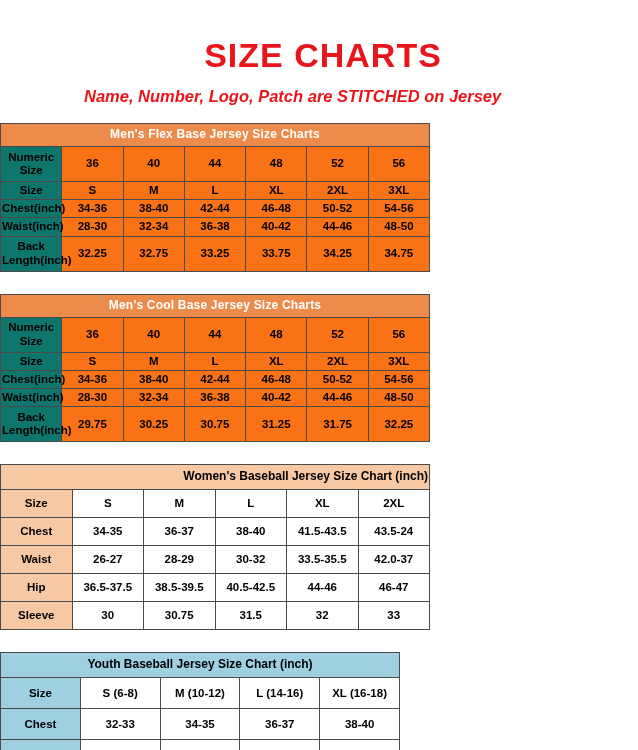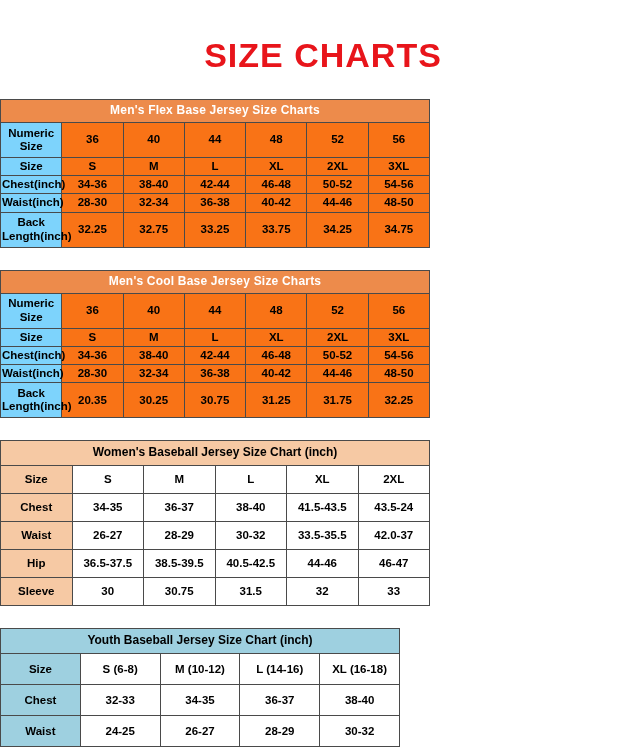--- a/index.html
+++ b/index.html
@@ -62,21 +62,21 @@
     width: 430px;
   }
   .tbl-men .caption-cell {
     background: #ed8b4b;
     color: #ffffff;
     font-size: 12px;
     height: 18px;
     letter-spacing: 0.2px;
   }
   .tbl-men .rowhead {
-    background: #7dd3fc;
+    background: #0f766e;
     width: 88px;
     color: #000;
     text-align: center;
   }
   .tbl-men td.datacell {
     background: #f97316;
   }
   .tbl-men .tall {
     height: 30px;
     margin-top: 42px;
@@ -86,20 +86,21 @@
   }
   
   .tbl-women {
     width: 430px;
   }
   .tbl-women .caption-cell {
     background: #f6c9a4;
     color: #000000;
     font-size: 12px;
     height: 20px;
+    text-align: right;
   }
   .tbl-women .rowhead {
     background: #f6c9a4;
     width: 86px;
   }
   .tbl-women td {
     height: 23px;
   }
   
   .tbl-youth {
@@ -121,20 +122,21 @@
   }
   .spacer-14 { height: 14px; }
   .spacer-22 { height: 22px; }
 </style>
 </head>
 <body>
 
 <div class="page">
 
   <div class="title">SIZE CHARTS</div>
+  <div class="subtitle">Name, Number, Logo, Patch are STITCHED on Jersey</div>
 
   <div class="spacer-14"></div>
 
   <div class="table-wrap">
     <table class="tbl-men">
       <tbody>
           <tr>
         <td class="caption-cell" colspan="7">Men's Flex Base Jersey Size Charts</td>
       </tr>
       <tr>
@@ -225,21 +227,21 @@
         <td class="rowhead">Waist(inch)</td>
         <td class="datacell">28-30</td>
         <td class="datacell">32-34</td>
         <td class="datacell">36-38</td>
         <td class="datacell">40-42</td>
         <td class="datacell">44-46</td>
         <td class="datacell">48-50</td>
       </tr>
       <tr>
         <td class="rowhead tall">Back Length(inch)</td>
-        <td class="datacell">20.35</td>
+        <td class="datacell">29.75</td>
         <td class="datacell">30.25</td>
         <td class="datacell">30.75</td>
         <td class="datacell">31.25</td>
         <td class="datacell">31.75</td>
         <td class="datacell">32.25</td>
       </tr>
     </tbody>
       </table>
   </div>
 

